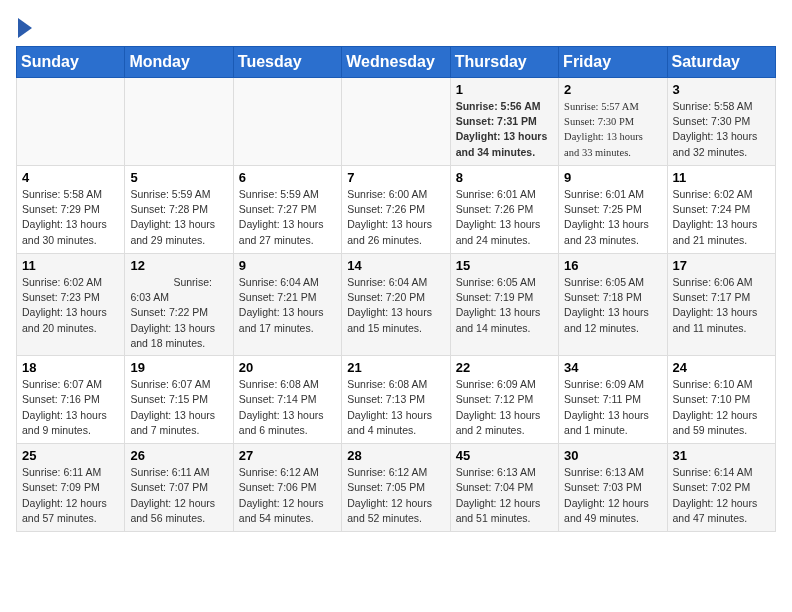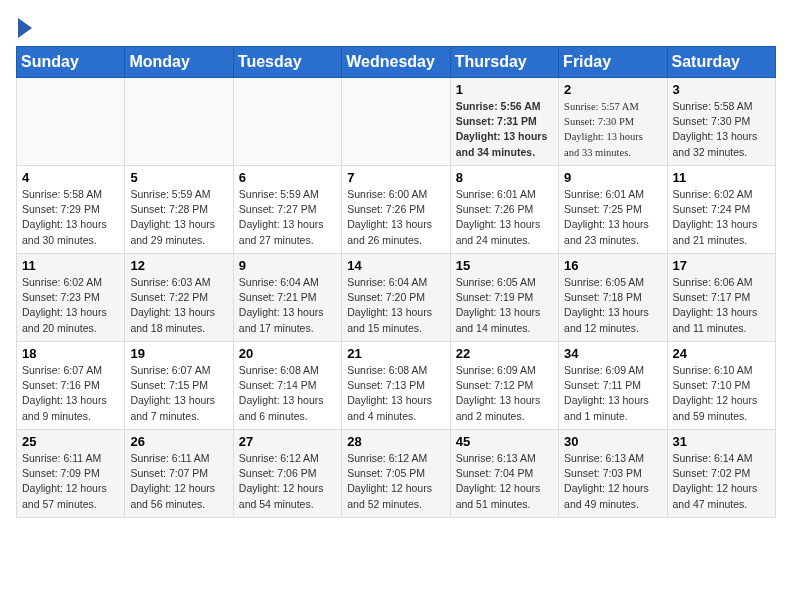--- a/index.html
+++ b/index.html
@@ -169,21 +169,21 @@
         <td><span class="day-num">11</span><span class="day-detail" style="white-space: pre-line;">Sunrise: 6:02 AM
 Sunset: 7:24 PM
 Daylight: 13 hours
 and 21 minutes.</span></td>
       </tr>
       <tr>
         <td><span class="day-num">11</span><span class="day-detail" style="white-space: pre-line;">Sunrise: 6:02 AM
 Sunset: 7:23 PM
 Daylight: 13 hours
 and 20 minutes.</span></td>
-        <td><span class="day-num">12</span><span class="day-detail" style="white-space: pre-line;">Sunrise: 6:03 AM
+        <td><span class="day-num">12</span><span class="day-detail" style="white-space: pre-line; margin-left: 43px;">Sunrise: 6:03 AM
 Sunset: 7:22 PM
 Daylight: 13 hours
 and 18 minutes.</span></td>
         <td><span class="day-num">9</span><span class="day-detail" style="white-space: pre-line;">Sunrise: 6:04 AM
 Sunset: 7:21 PM
 Daylight: 13 hours
 and 17 minutes.</span></td>
         <td><span class="day-num">14</span><span class="day-detail" style="white-space: pre-line;">Sunrise: 6:04 AM
 Sunset: 7:20 PM
 Daylight: 13 hours

